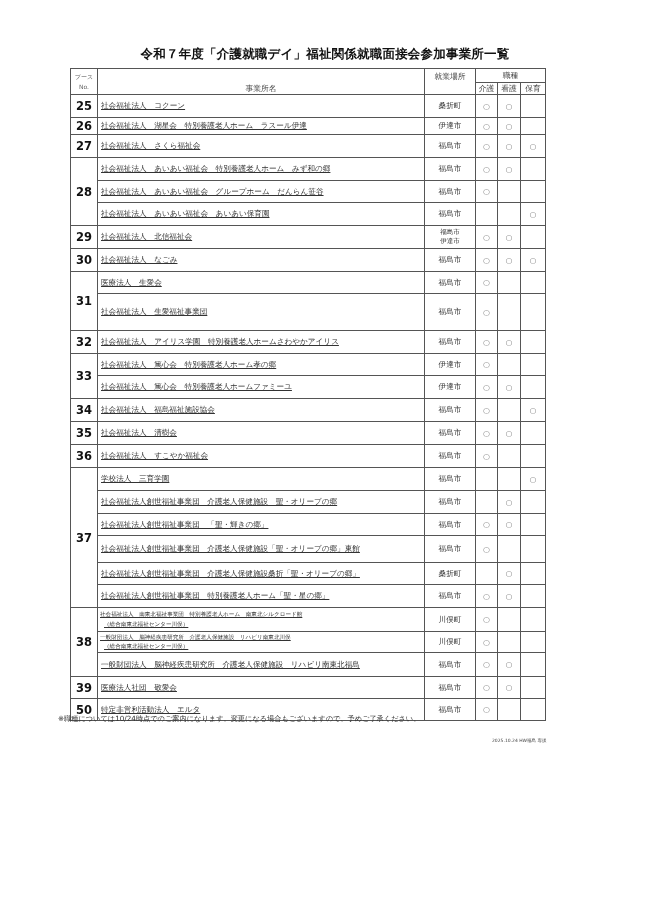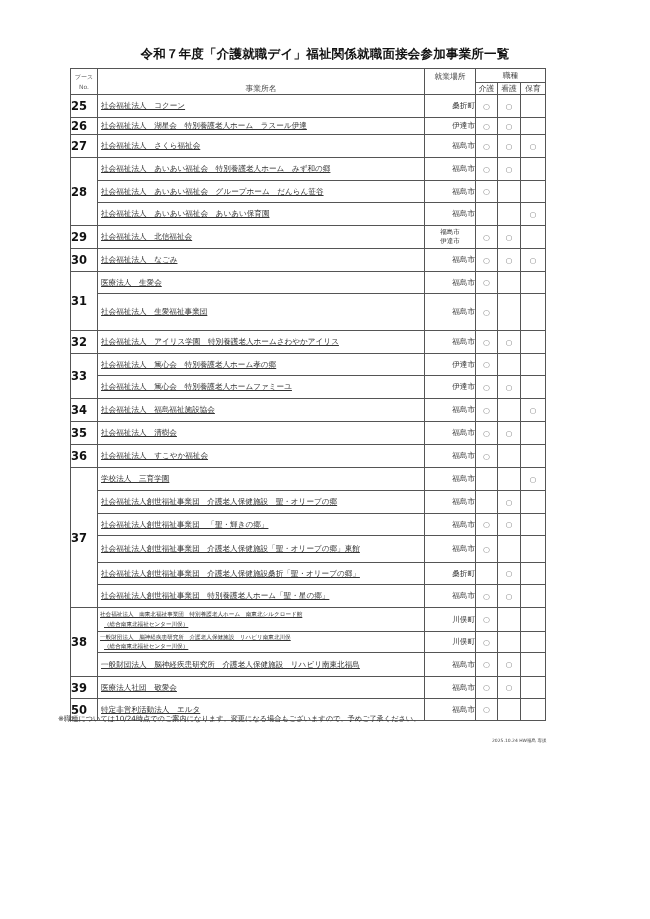--- a/index.html
+++ b/index.html
@@ -6,24 +6,24 @@
   body { width:650px; height:919px; position:relative; overflow:hidden;
          font-family:"DejaVu Sans", "Liberation Sans", sans-serif; color:#222; }
   .title { position:absolute; left:0; width:650px; top:46px; text-align:center;
            font-size:12.5px; font-weight:bold; color:#111; letter-spacing:0.2px; }
   table.list { position:absolute; left:70px; top:68px; border-collapse:collapse;
                table-layout:fixed; width:475px; }
   table.list td, table.list th { border:1px solid #555; padding:0; font-weight:normal;
                font-size:7.6px; color:#333; vertical-align:middle; overflow:hidden; white-space:nowrap; }
   .hsm { font-size:6px !important; color:#666 !important; text-align:center; line-height:10px; }
   .hdr { text-align:center; color:#444 !important; font-size:7.8px !important; }
-  .booth { text-align:left; font-weight:bold !important; font-size:11.5px !important; color:#111 !important; }
+  .booth { text-align:center; font-weight:bold !important; font-size:11.5px !important; color:#111 !important; }
   .name { padding-left:3px !important;text-decoration:underline; }
   .small2 { font-size:5.6px !important; line-height:9.5px; padding-left:2px !important; white-space:normal !important; }
-  .loc { text-align:right; }
+  .loc { text-align:center; }
   .loc2 { text-align:center; font-size:6.5px !important; line-height:9px; }
   .mk { text-align:center; color:#888 !important; font-size:8px !important; }
   td.thin { border-left:1px solid #ccc !important; }
   tr.sub td.name, tr.sub td.loc, tr.sub td.mk { border-top:1px solid #ccc; }
   .note { position:absolute; left:58px; top:714px; font-size:7.2px; color:#333; }
   .stamp { position:absolute; left:492px; top:738px; font-size:4.5px; color:#444; }
 </style>
 </head>
 <body>
 

